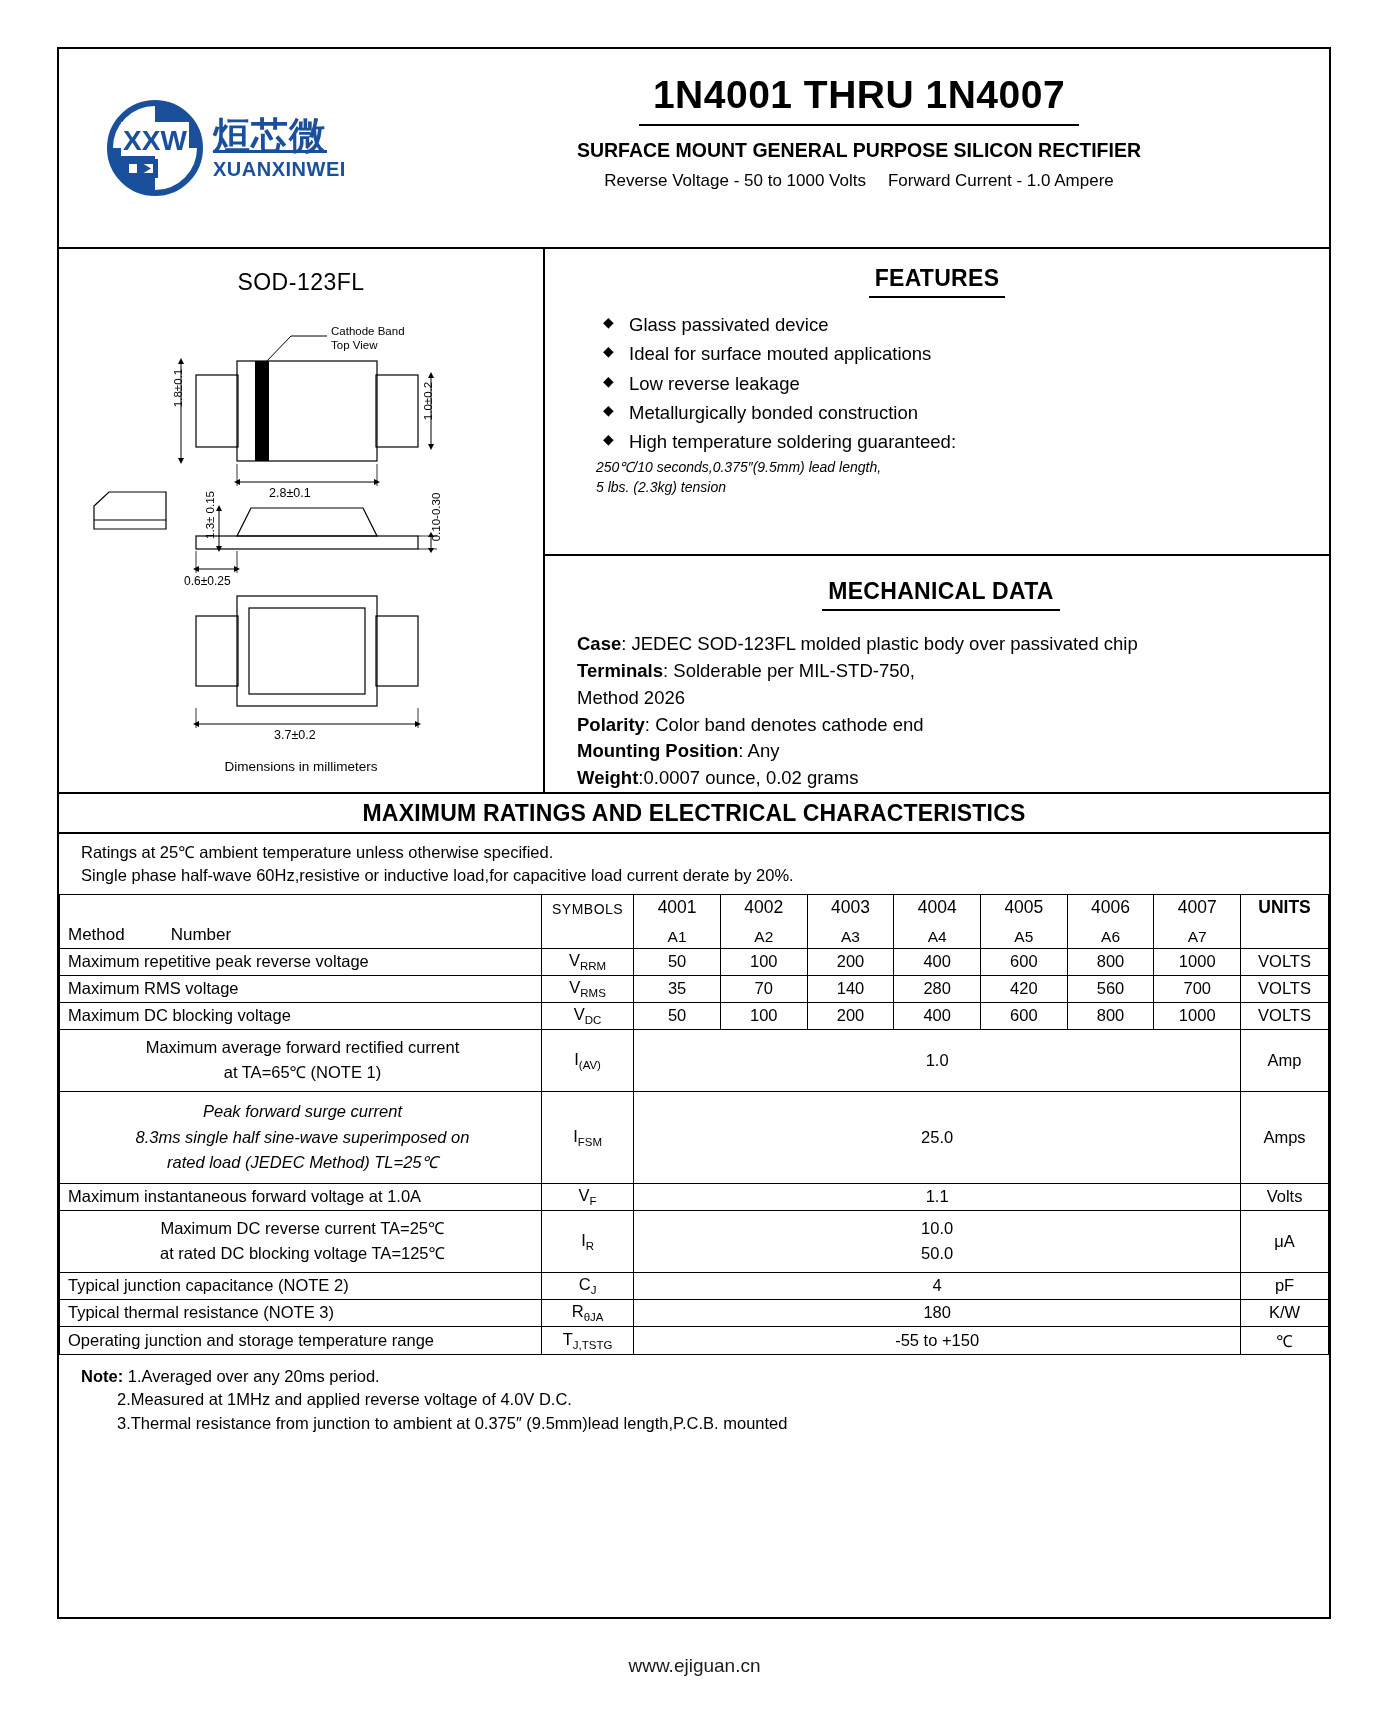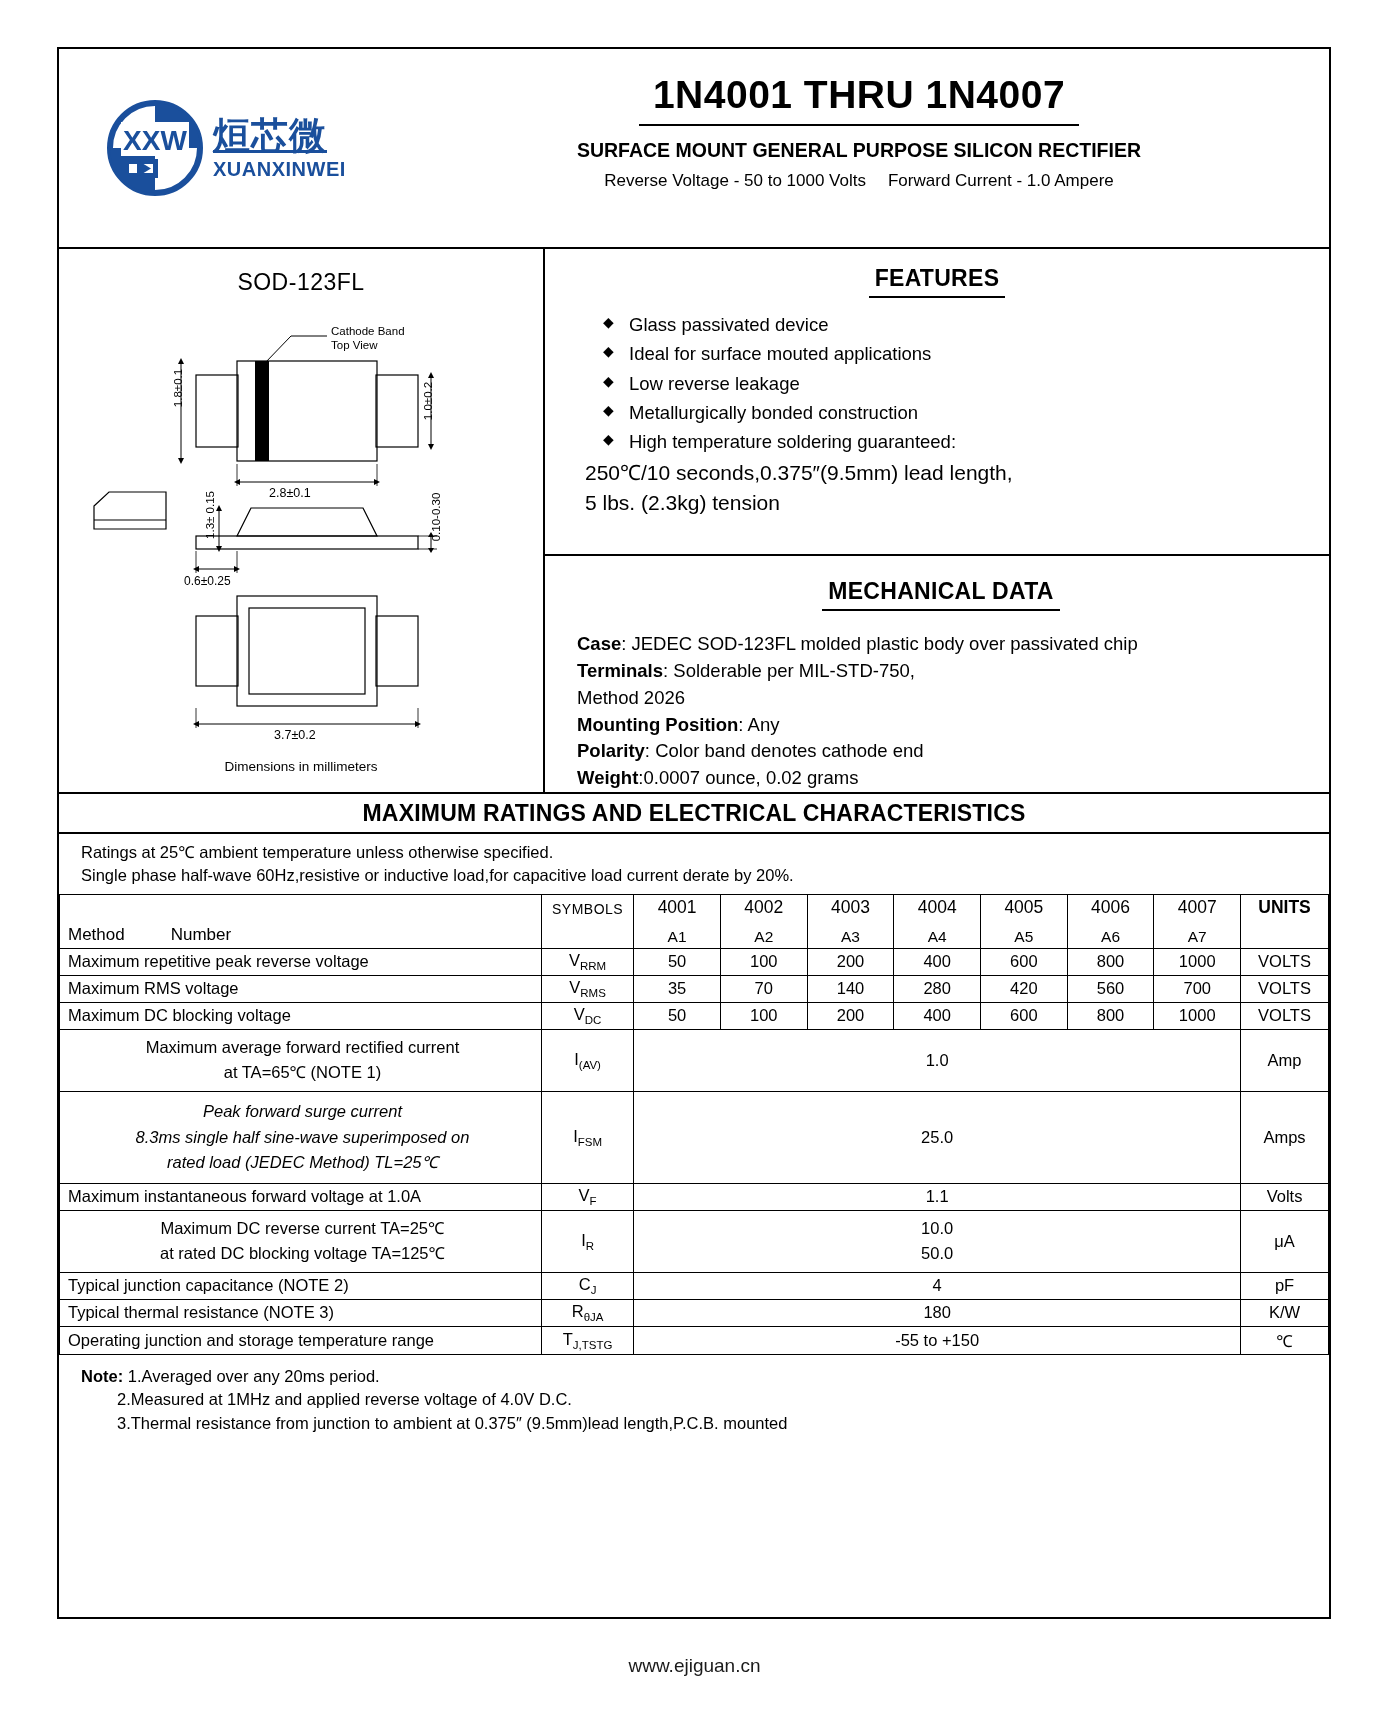--- a/index.html
+++ b/index.html
@@ -147,23 +147,24 @@
     padding-left: 26px;
     margin-bottom: 3px;
   }
   ul.feat li .bullet {
     position: absolute;
     left: 0;
     top: 1px;
     font-size: 14px;
   }
   .feat-cont {
-    margin-left: 16px;
-    font-size: 21px;
+    margin-left: 27px;
+    font-size: 14px;
     line-height: 1.42;
+    font-style: italic;
   }
   .mech {
     flex: 1;
     padding: 22px 12px 0 20px;
     box-sizing: border-box;
   }
   .mech-list {
     margin-top: 20px;
     font-size: 18.5px;
     line-height: 1.45;
@@ -360,22 +361,22 @@
         <div class="feat-cont">250℃/10 seconds,0.375″(9.5mm) lead length,</div>
         <div class="feat-cont">5 lbs. (2.3kg) tension</div>
       </div>
 
       <div class="mech">
         <div class="sec-title"><span>MECHANICAL DATA</span></div>
         <div class="mech-list">
           <div><b>Case</b><span>: JEDEC SOD-123FL molded plastic body over passivated chip</span></div>
           <div><b>Terminals</b><span>: Solderable per MIL-STD-750,</span></div>
           <div>Method 2026</div>
+          <div><b>Polarity</b><span>: Color band denotes cathode end</span></div>
           <div><b>Mounting Position</b><span>: Any</span></div>
-          <div><b>Polarity</b><span>: Color band denotes cathode end</span></div>
           <div><b>Weight</b><span>:0.0007 ounce, 0.02 grams</span></div>
         </div>
       </div>
     </div>
   </div>
 
   <div class="ratings-title">MAXIMUM RATINGS AND ELECTRICAL CHARACTERISTICS</div>
 
   <div class="ratings-note">
     <div>Ratings at 25℃ ambient temperature unless otherwise specified.</div>

